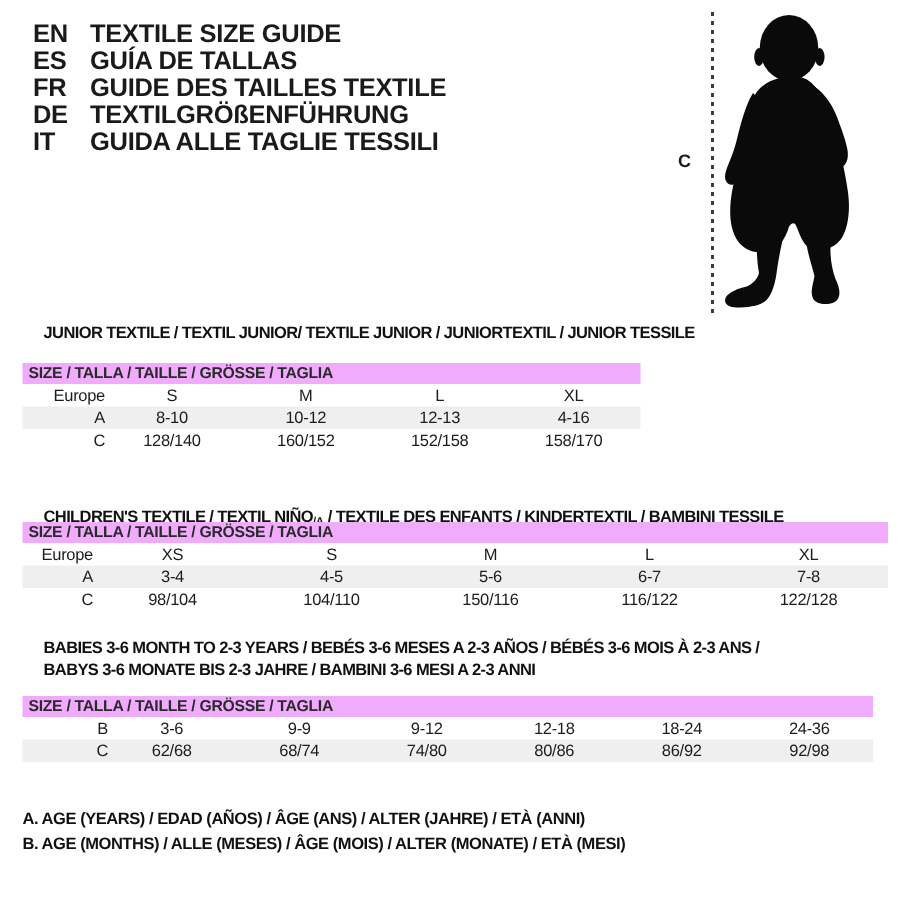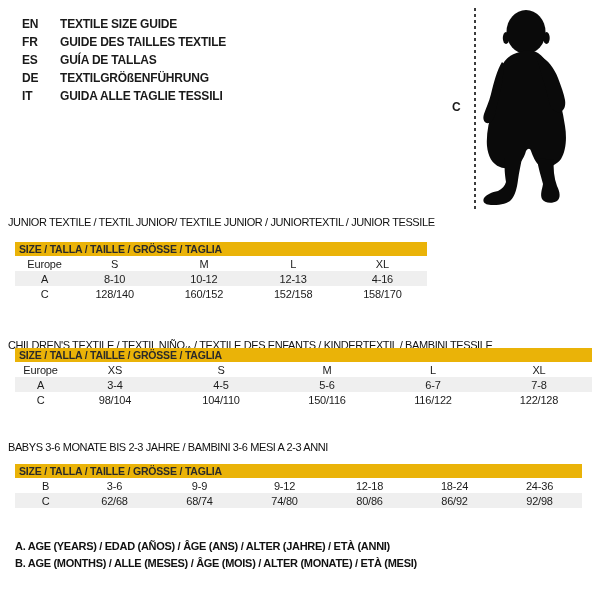--- a/index.html
+++ b/index.html
@@ -2,46 +2,46 @@
 <html><head>
 <meta charset="utf-8">
 <style>
   * { margin:0; padding:0; box-sizing:border-box; }
   html,body { width:600px; height:600px; background:#ffffff; }
   body { font-family:"Liberation Sans", sans-serif; color:#1a1a1a; }
   .canvas { position:relative; width:600px; height:600px; overflow:hidden; background:#fff; }
 
   
   .lang-block { position:absolute; left:22px; top:13px; }
-  .lang-row { display:flex; height:18px; align-items:flex-end; font-weight:bold;
-              font-size:12px; letter-spacing:-0.2px; white-space:nowrap; }
+  .lang-row { display:flex; height:18px; align-items:flex-start; font-weight:bold;
+              font-size:17px; letter-spacing:-0.2px; white-space:nowrap; }
   .lang-code { width:38px; flex:0 0 38px; }
 
   
   .measure-line { position:absolute; left:474px; top:8px; width:2px; height:204px;
     background:repeating-linear-gradient(to bottom, #3c3c3c 0px, #3c3c3c 3px, transparent 3px, transparent 6px); }
   .measure-label { position:absolute; left:452px; top:100px; font-weight:bold; font-size:12px; }
   .baby-svg { position:absolute; left:480px; top:8px; width:92px; height:202px; }
 
   
-  .tbl-title { position:absolute; left:8px; font-weight:normal; font-size:11px;
+  .tbl-title { position:absolute; left:29px; font-weight:bold; font-size:11px;
                letter-spacing:-0.4px; white-space:nowrap; color:#111; }
   .title1 { top:216px; }
   .title2 { top:319px;margin-top:20px; }
   .title3 { top:425px; line-height:15px; white-space:normal; width:520px; }
   .subA { font-size:7.5px; vertical-align:-2px; letter-spacing:-0.2px; }
 
   
   .size-table { position:absolute; left:15px; }
-  .thead { background:#eab308; height:14px; display:flex; align-items:center;
+  .thead { background:#f0abfc; height:14px; display:flex; align-items:center;
            padding-left:4px; font-size:10.5px; font-weight:bold; color:#2a2a2a;
            letter-spacing:-0.2px; }
   .trow { display:grid; height:15px; align-items:center; font-size:11px;
           letter-spacing:-0.2px; color:#1c1c1c; }
-  .trow .lbl { padding-left:4px; text-align:center; }
+  .trow .lbl { padding-left:4px; text-align:right; }
   .trow .val { text-align:center; }
   .shaded { background:#efefef; }
   .t1 { top:242px; width:412px; }
   .t1 .trow { grid-template-columns:55px repeat(4, 1fr); }
   .t2 { top:348px; width:577px; }
   .t2 .trow { grid-template-columns:47px repeat(5, 1fr); }
   .t3 { top:464px; width:567px; }
   .t3 .trow { grid-template-columns:57px repeat(6, 1fr); }
 
   
@@ -52,26 +52,26 @@
 <body>
 
 <div class="canvas">
 
   <div class="lang-block">
     <div class="lang-row">
       <span class="lang-code">EN</span>
       <span class="lang-title">TEXTILE SIZE GUIDE</span>
     </div>
     <div class="lang-row">
+      <span class="lang-code">ES</span>
+      <span class="lang-title">GUÍA DE TALLAS</span>
+    </div>
+    <div class="lang-row">
       <span class="lang-code">FR</span>
       <span class="lang-title">GUIDE DES TAILLES TEXTILE</span>
-    </div>
-    <div class="lang-row">
-      <span class="lang-code">ES</span>
-      <span class="lang-title">GUÍA DE TALLAS</span>
     </div>
     <div class="lang-row">
       <span class="lang-code">DE</span>
       <span class="lang-title">TEXTILGRÖßENFÜHRUNG</span>
     </div>
     <div class="lang-row">
       <span class="lang-code">IT</span>
       <span class="lang-title">GUIDA ALLE TAGLIE TESSILI</span>
     </div>
   </div>
@@ -157,21 +157,21 @@
       <div class="lbl">C</div>
       <div class="val">98/104</div>
       <div class="val">104/110</div>
       <div class="val">150/116</div>
       <div class="val">116/122</div>
       <div class="val">122/128</div>
     </div>
   </div>
 
   <div class="tbl-title title3">
-    <br>
+    <span>BABIES 3-6 MONTH TO 2-3 YEARS / BEBÉS 3-6 MESES A 2-3 AÑOS / BÉBÉS 3-6 MOIS À 2-3 ANS /</span><br>
     <span>BABYS 3-6 MONATE BIS 2-3 JAHRE / BAMBINI 3-6 MESI A 2-3 ANNI</span>
   </div>
   <div class="size-table t3">
     <div class="thead">SIZE / TALLA / TAILLE / GRÖSSE / TAGLIA</div>
     <div class="trow">
       <div class="lbl">B</div>
       <div class="val">3-6</div>
       <div class="val">9-9</div>
       <div class="val">9-12</div>
       <div class="val">12-18</div>

